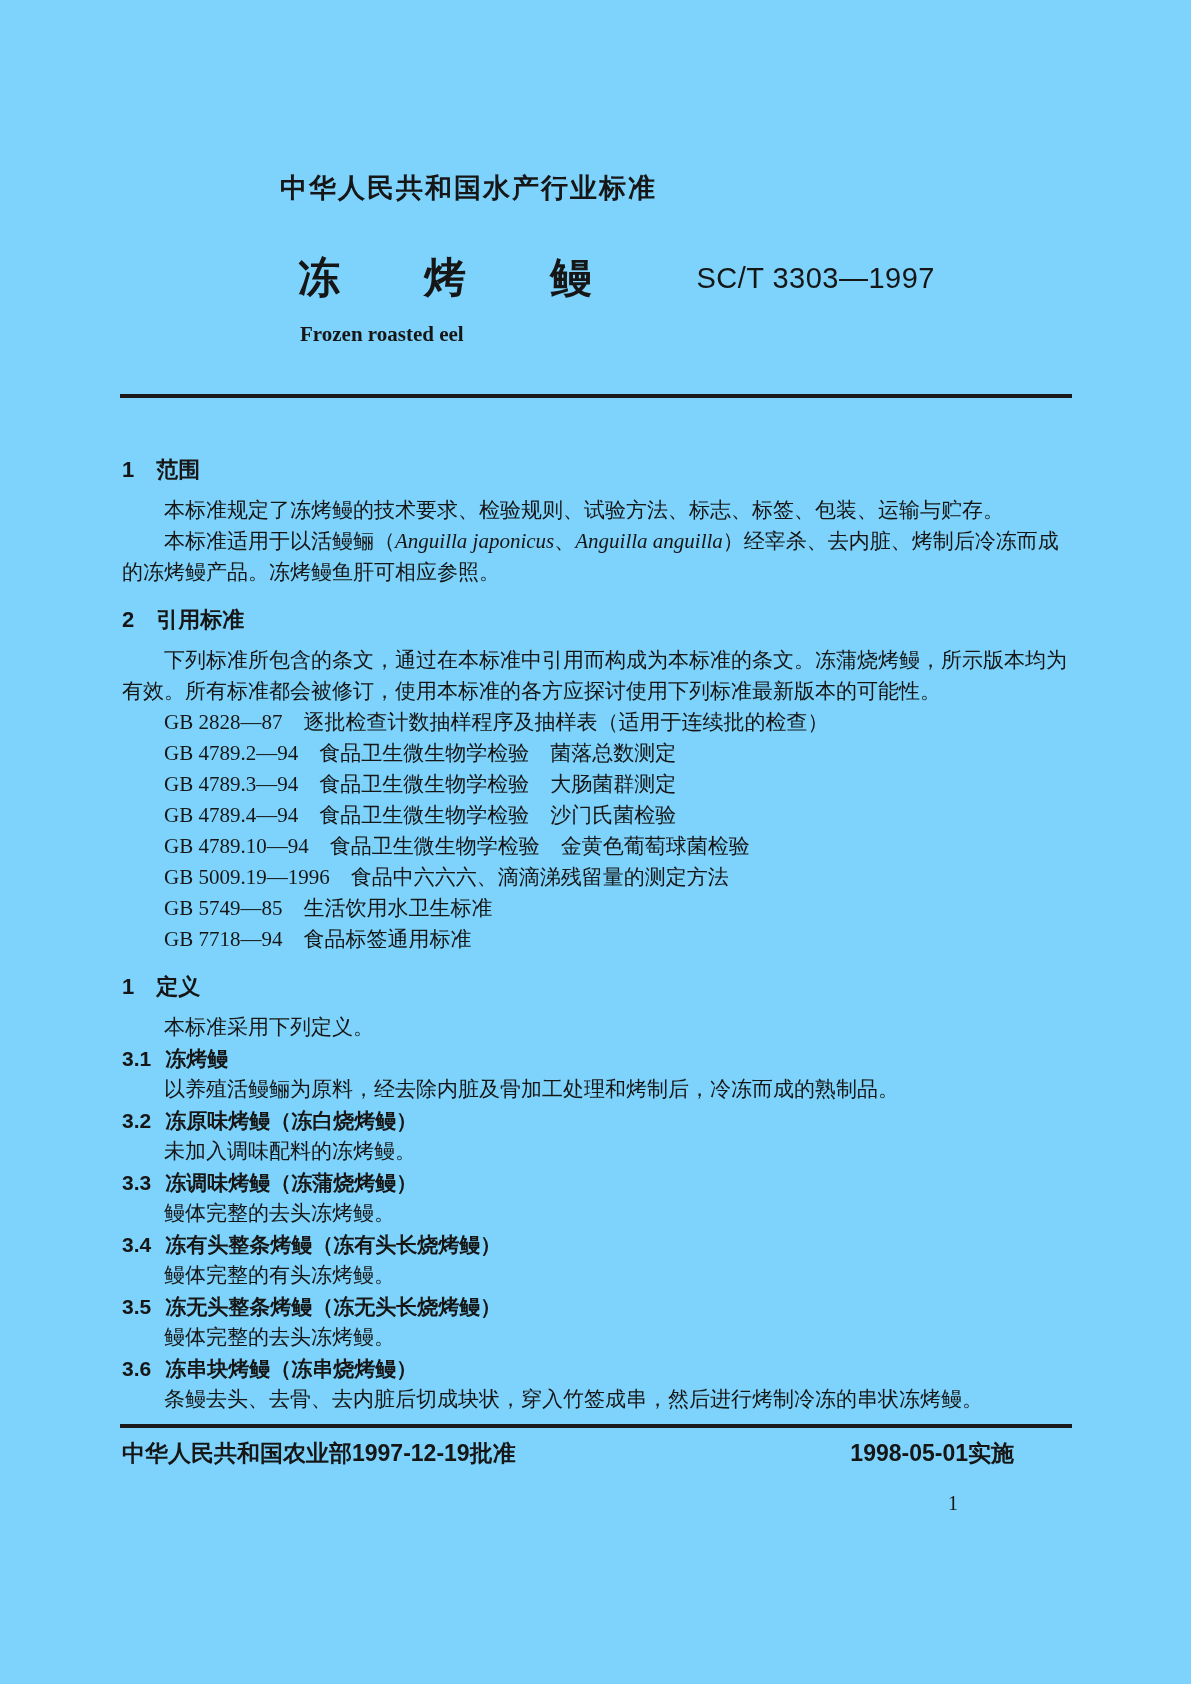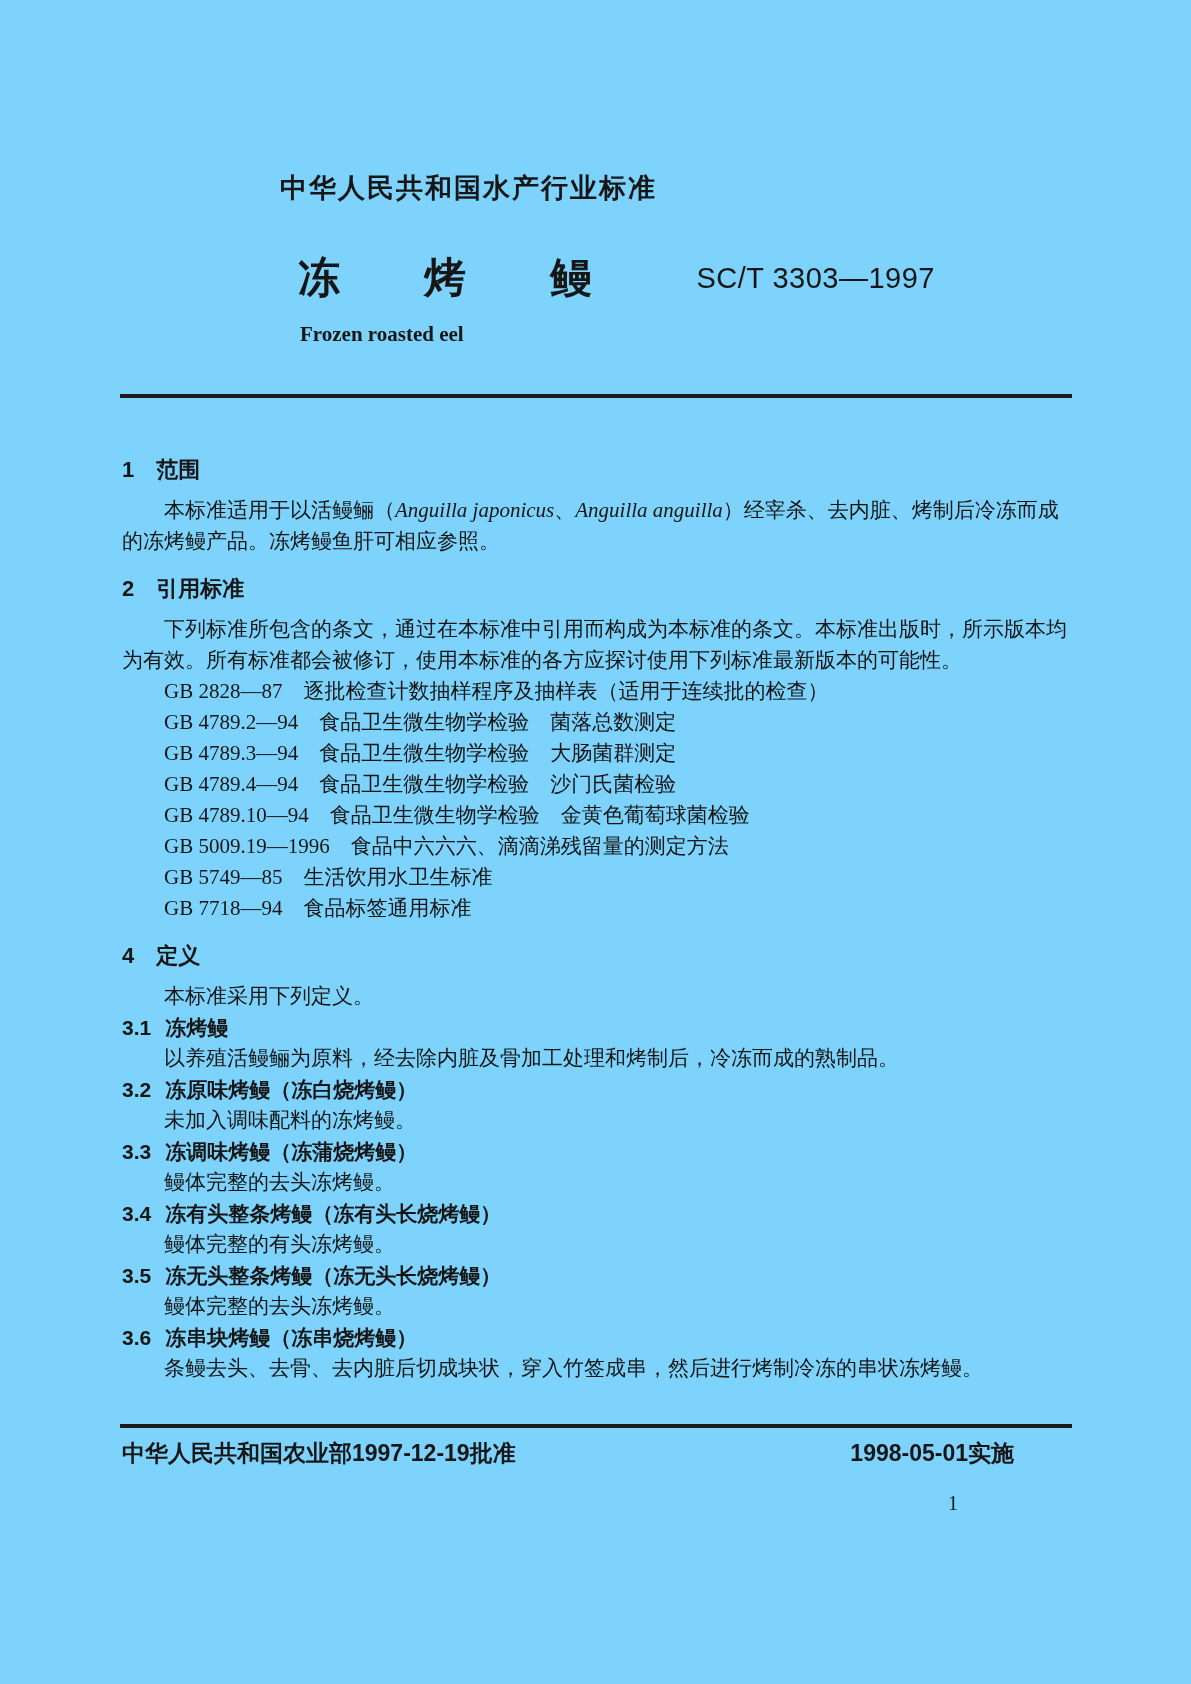--- a/index.html
+++ b/index.html
@@ -66,34 +66,35 @@
 
   <div class="hdr-label">中华人民共和国水产行业标准</div>
   <div class="title-cn">冻　　烤　　鳗</div>
   <div class="std-no">SC/T 3303—1997</div>
   <div class="title-en">Frozen roasted eel</div>
   <div class="rule-top"></div>
 
   <div class="body">
 
     <div class="sec-h first">1　范围</div>
+    <p class="para">本标准规定了冻烤鳗的技术要求、检验规则、试验方法、标志、标签、包装、运输与贮存。</p>
     <p class="para"><span>本标准适用于以活鳗鲡（</span><span class="latin">Anguilla japonicus</span><span>、</span><span class="latin">Anguilla anguilla</span><span>）经宰杀、去内脏、烤制后冷冻而成的冻烤鳗产品。冻烤鳗鱼肝可相应参照。</span></p>
 
     <div class="sec-h">2　引用标准</div>
-    <p class="para">下列标准所包含的条文，通过在本标准中引用而构成为本标准的条文。本标准出版时，所示版本均为有效。所有标准都会被修订，使用本标准的各方应探讨使用下列标准最新版本的可能性。</p>
+    <p class="para">下列标准所包含的条文，通过在本标准中引用而构成为本标准的条文。冻蒲烧烤鳗，所示版本均为有效。所有标准都会被修订，使用本标准的各方应探讨使用下列标准最新版本的可能性。</p>
     <p class="ref">GB 2828—87　逐批检查计数抽样程序及抽样表（适用于连续批的检查）</p>
     <p class="ref">GB 4789.2—94　食品卫生微生物学检验　菌落总数测定</p>
     <p class="ref">GB 4789.3—94　食品卫生微生物学检验　大肠菌群测定</p>
     <p class="ref">GB 4789.4—94　食品卫生微生物学检验　沙门氏菌检验</p>
     <p class="ref">GB 4789.10—94　食品卫生微生物学检验　金黄色葡萄球菌检验</p>
     <p class="ref">GB 5009.19—1996　食品中六六六、滴滴涕残留量的测定方法</p>
     <p class="ref">GB 5749—85　生活饮用水卫生标准</p>
     <p class="ref">GB 7718—94　食品标签通用标准</p>
 
-    <div class="sec-h">4　定义</div>
+    <div class="sec-h">1　定义</div>
     <p class="para">本标准采用下列定义。</p>
 
     <p class="def-h"><span class="def-num">3.1</span><span>冻烤鳗</span></p>
     <p class="def-b">以养殖活鳗鲡为原料，经去除内脏及骨加工处理和烤制后，冷冻而成的熟制品。</p>
 
     <p class="def-h"><span class="def-num">3.2</span><span>冻原味烤鳗（冻白烧烤鳗）</span></p>
     <p class="def-b">未加入调味配料的冻烤鳗。</p>
 
     <p class="def-h"><span class="def-num">3.3</span><span>冻调味烤鳗（冻蒲烧烤鳗）</span></p>
     <p class="def-b">鳗体完整的去头冻烤鳗。</p>

